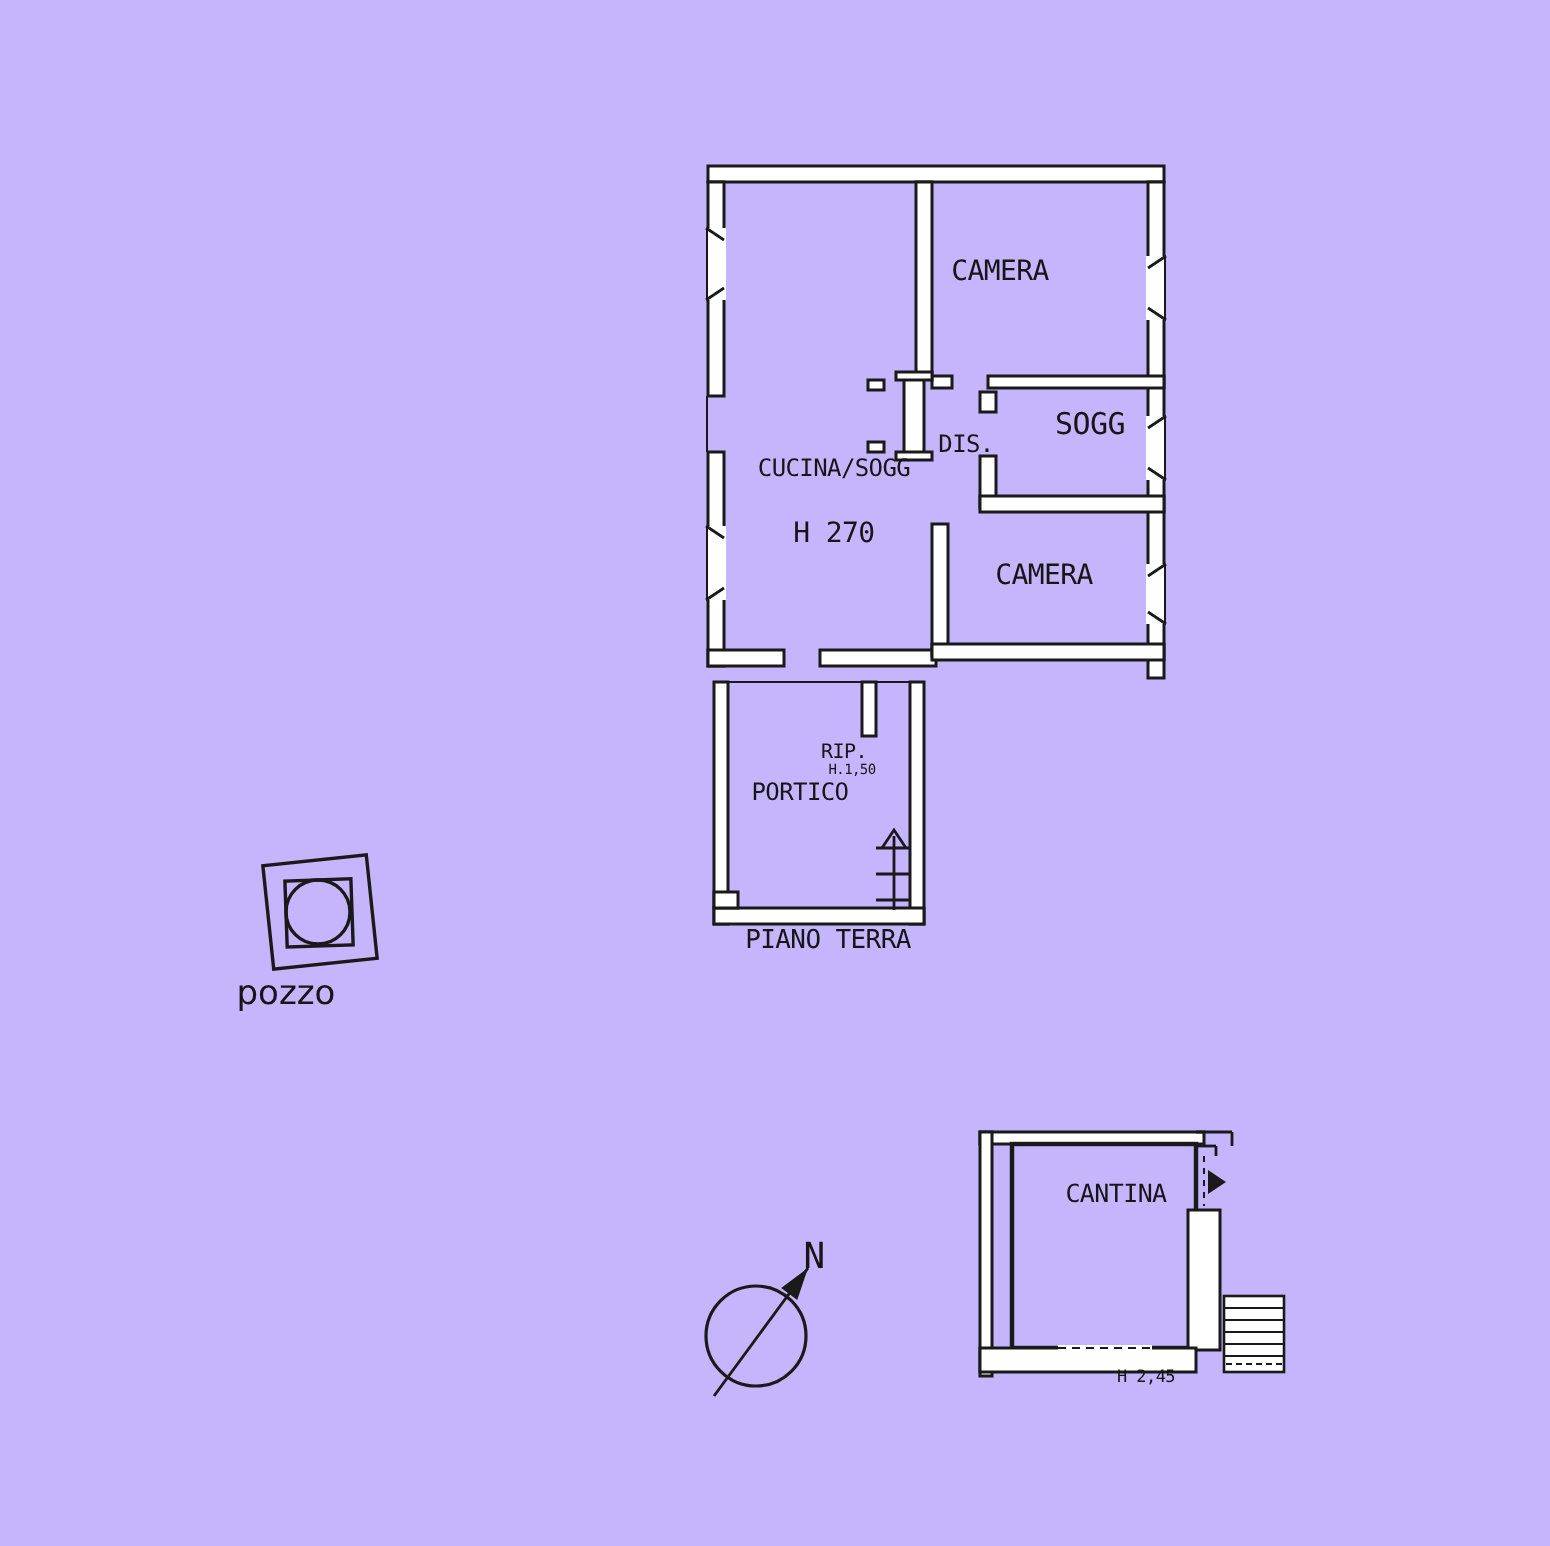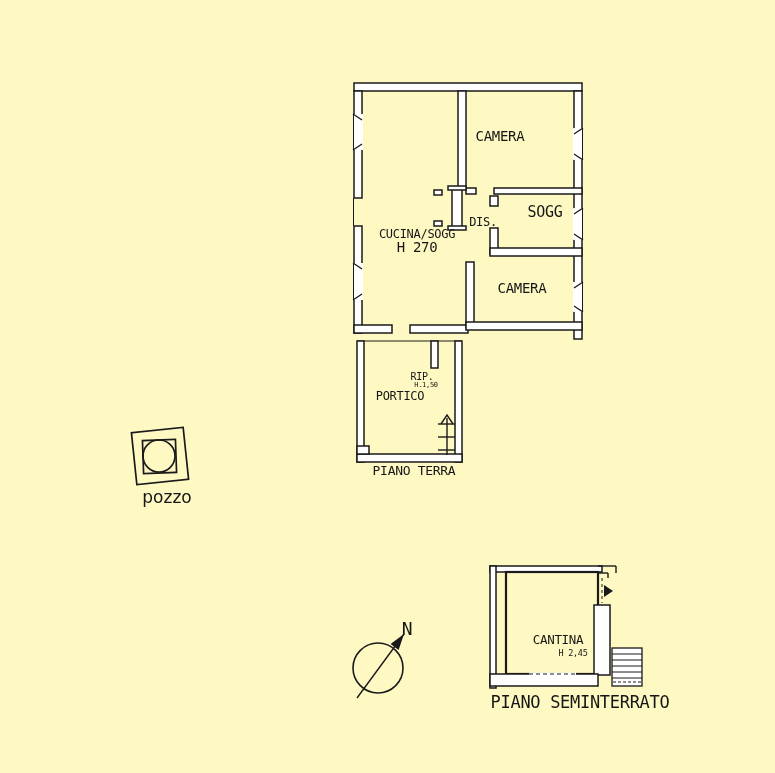--- a/index.html
+++ b/index.html
@@ -1,21 +1,21 @@
 <!DOCTYPE html>
 <html><head>
 <meta charset="utf-8">
 <style>
   html,body{margin:0;padding:0;background:#ffffff;}
-  .canvas{position:relative;width:775px;height:773px;background:#fef9c3;overflow:hidden;
+  .canvas{position:relative;width:775px;height:773px;background:#c4b5fd;overflow:hidden;
           font-family:"DejaVu Sans Mono",monospace;}
   svg{position:absolute;left:0;top:0;}
   .lbl{position:absolute;text-align:center;white-space:nowrap;color:#161616;
        font-family:"DejaVu Sans Mono",monospace;letter-spacing:-0.3px;line-height:1.1;}
-  .lbl.sans{font-family:"DejaVu Sans",sans-serif;letter-spacing:0;margin-left:24px;}
+  .lbl.sans{font-family:"DejaVu Sans",sans-serif;letter-spacing:0;}
   .w{fill:#ffffff;stroke:#1a1a1a;stroke-width:1.5;}
   .ln{stroke:#1a1a1a;stroke-width:1.4;fill:none;}
   .thin{stroke:#1a1a1a;stroke-width:1;fill:none;}
   .solid{fill:#1a1a1a;stroke:none;}
 </style>
 </head>
 <body>
 
 <div class="canvas">
 
@@ -136,35 +136,34 @@
 </svg>
 
 <div class="lbl" style="left:463px;top:129px;width:74px;font-size:14px">CAMERA</div>
 
 <div class="lbl" style="left:466px;top:216px;width:34px;font-size:12px">DIS.</div>
 
 <div class="lbl" style="left:515px;top:204px;width:60px;font-size:15px">SOGG</div>
 
 <div class="lbl" style="left:369px;top:228px;width:96px;font-size:12px">CUCINA/SOGG</div>
 
-<div class="lbl" style="left:369px;top:240px;width:96px;font-size:14px">H 270</div>
+<div class="lbl" style="left:369px;top:260px;width:96px;font-size:14px">H 270</div>
 
 <div class="lbl" style="left:485px;top:281px;width:74px;font-size:14px">CAMERA</div>
 
 <div class="lbl" style="left:367px;top:390px;width:66px;font-size:12px">PORTICO</div>
 
 <div class="lbl" style="left:407px;top:371px;width:30px;font-size:10px">RIP.</div>
 
 <div class="lbl" style="left:409px;top:382px;width:34px;font-size:7px">H.1,50</div>
 
 <div class="lbl" style="left:355px;top:464px;width:118px;font-size:13px">PIANO TERRA</div>
 
 <div class="lbl sans" style="left:115px;top:488px;width:56px;font-size:17px">pozzo</div>
 
 <div class="lbl" style="left:396px;top:619px;width:22px;font-size:18px">N</div>
 
-<div class="lbl" style="left:520px;top:633px;width:76px;font-size:12.5px">CANTINA</div>
+<div class="lbl" style="left:520px;top:590px;width:76px;font-size:12.5px">CANTINA</div>
 
-<div class="lbl" style="left:549px;top:649px;width:48px;font-size:8.5px">H 2,45</div>
+<div class="lbl" style="left:549px;top:685px;width:48px;font-size:8.5px">H 2,45</div>
 
-<div class="lbl" style="left:486px;top:693px;width:188px;font-size:17px">PIANO SEMINTERRATO</div>
 
 </div>
 
 </body></html>

